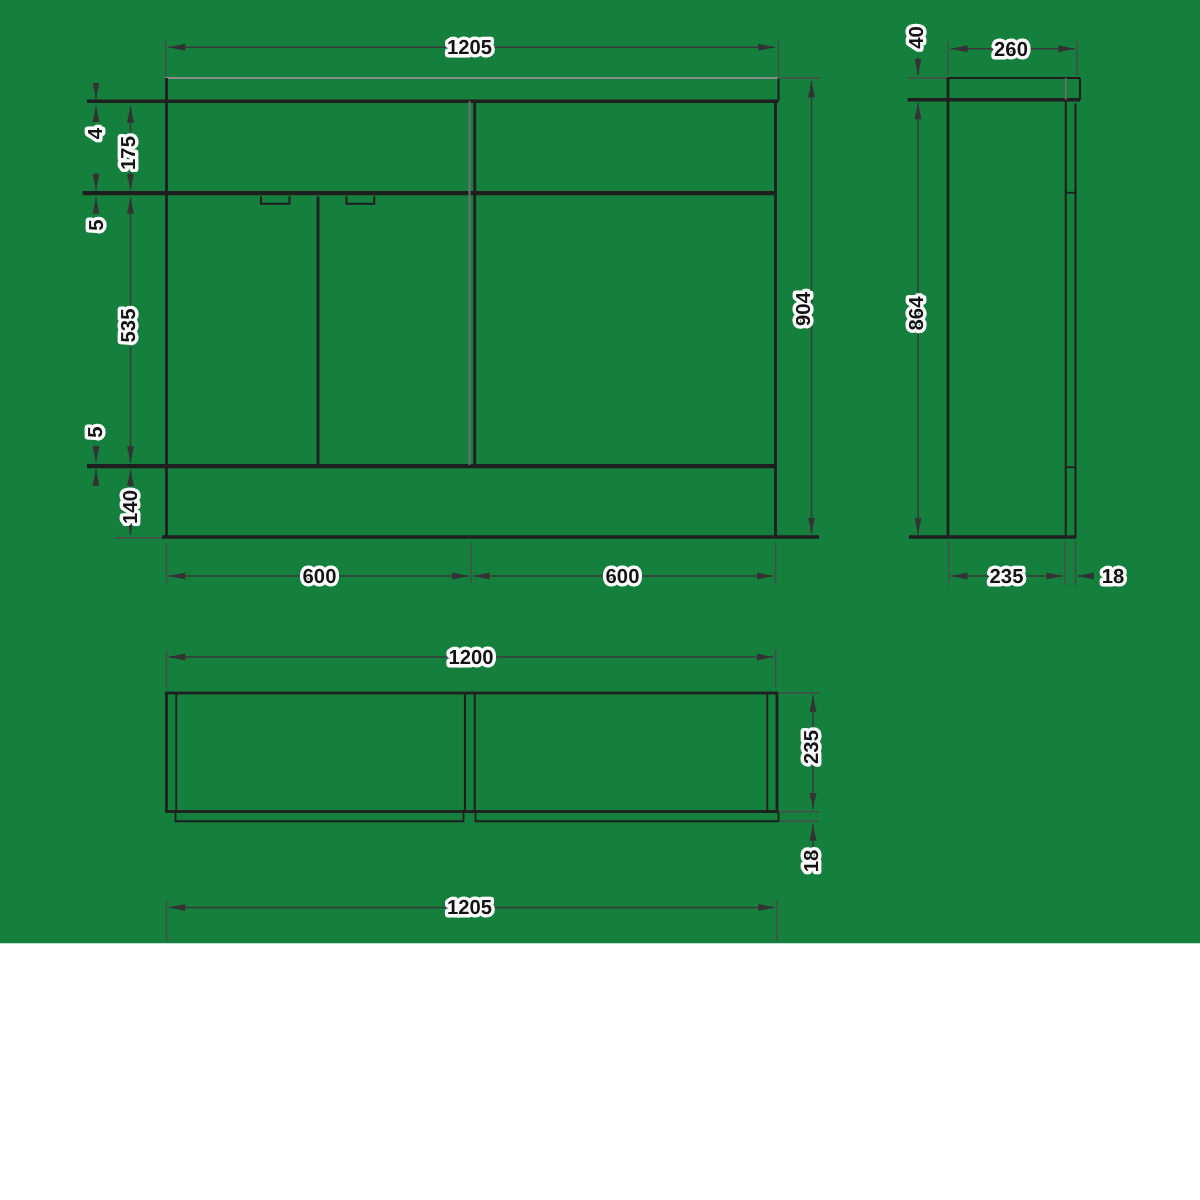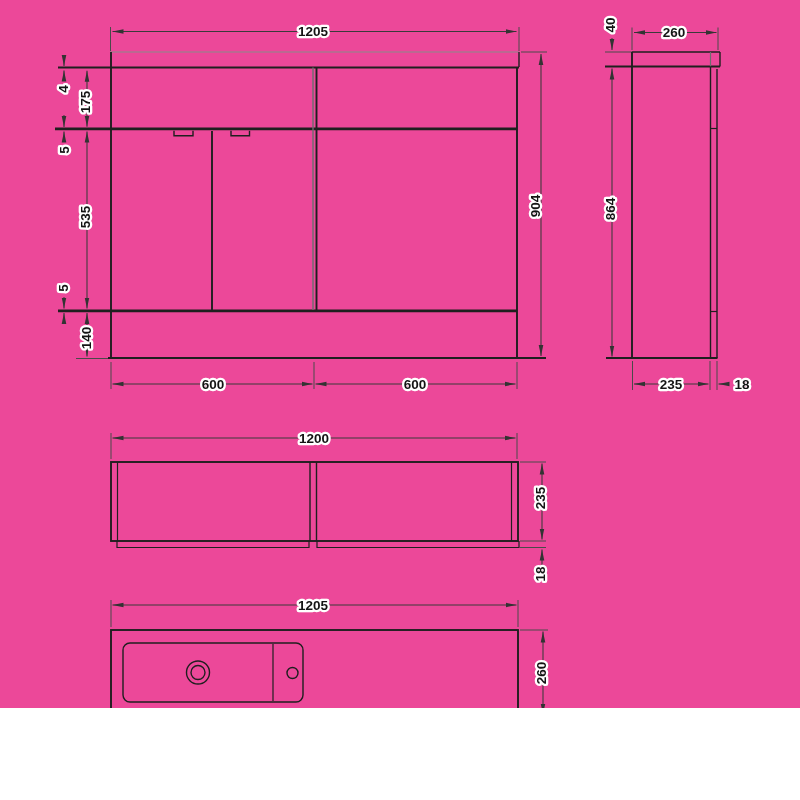--- a/index.html
+++ b/index.html
@@ -1,16 +1,16 @@
 <!DOCTYPE html>
 <html><head>
 <meta charset="utf-8">
 <style>
   html,body{margin:0;padding:0;background:#ffffff;}
-  .canvas{position:relative;width:800px;height:708px;background:#ec4899;overflow:hidden;
+  .canvas{position:relative;width:800px;height:629px;background:#15803d;overflow:hidden;
           font-family:"Liberation Sans", sans-serif;}
   svg{display:block;}
   .ln{stroke:#1f1f1f;fill:none;stroke-linecap:butt;}
   .w1{stroke-width:1.2;}
   .w14{stroke-width:1.4;}
   .w18{stroke-width:1.9;}
   .w22{stroke-width:2.2;}
   .w28{stroke-width:2.8;}
   .soft{stroke:#8a8a8a;}
   .mid{stroke:#6e6e6e;}

